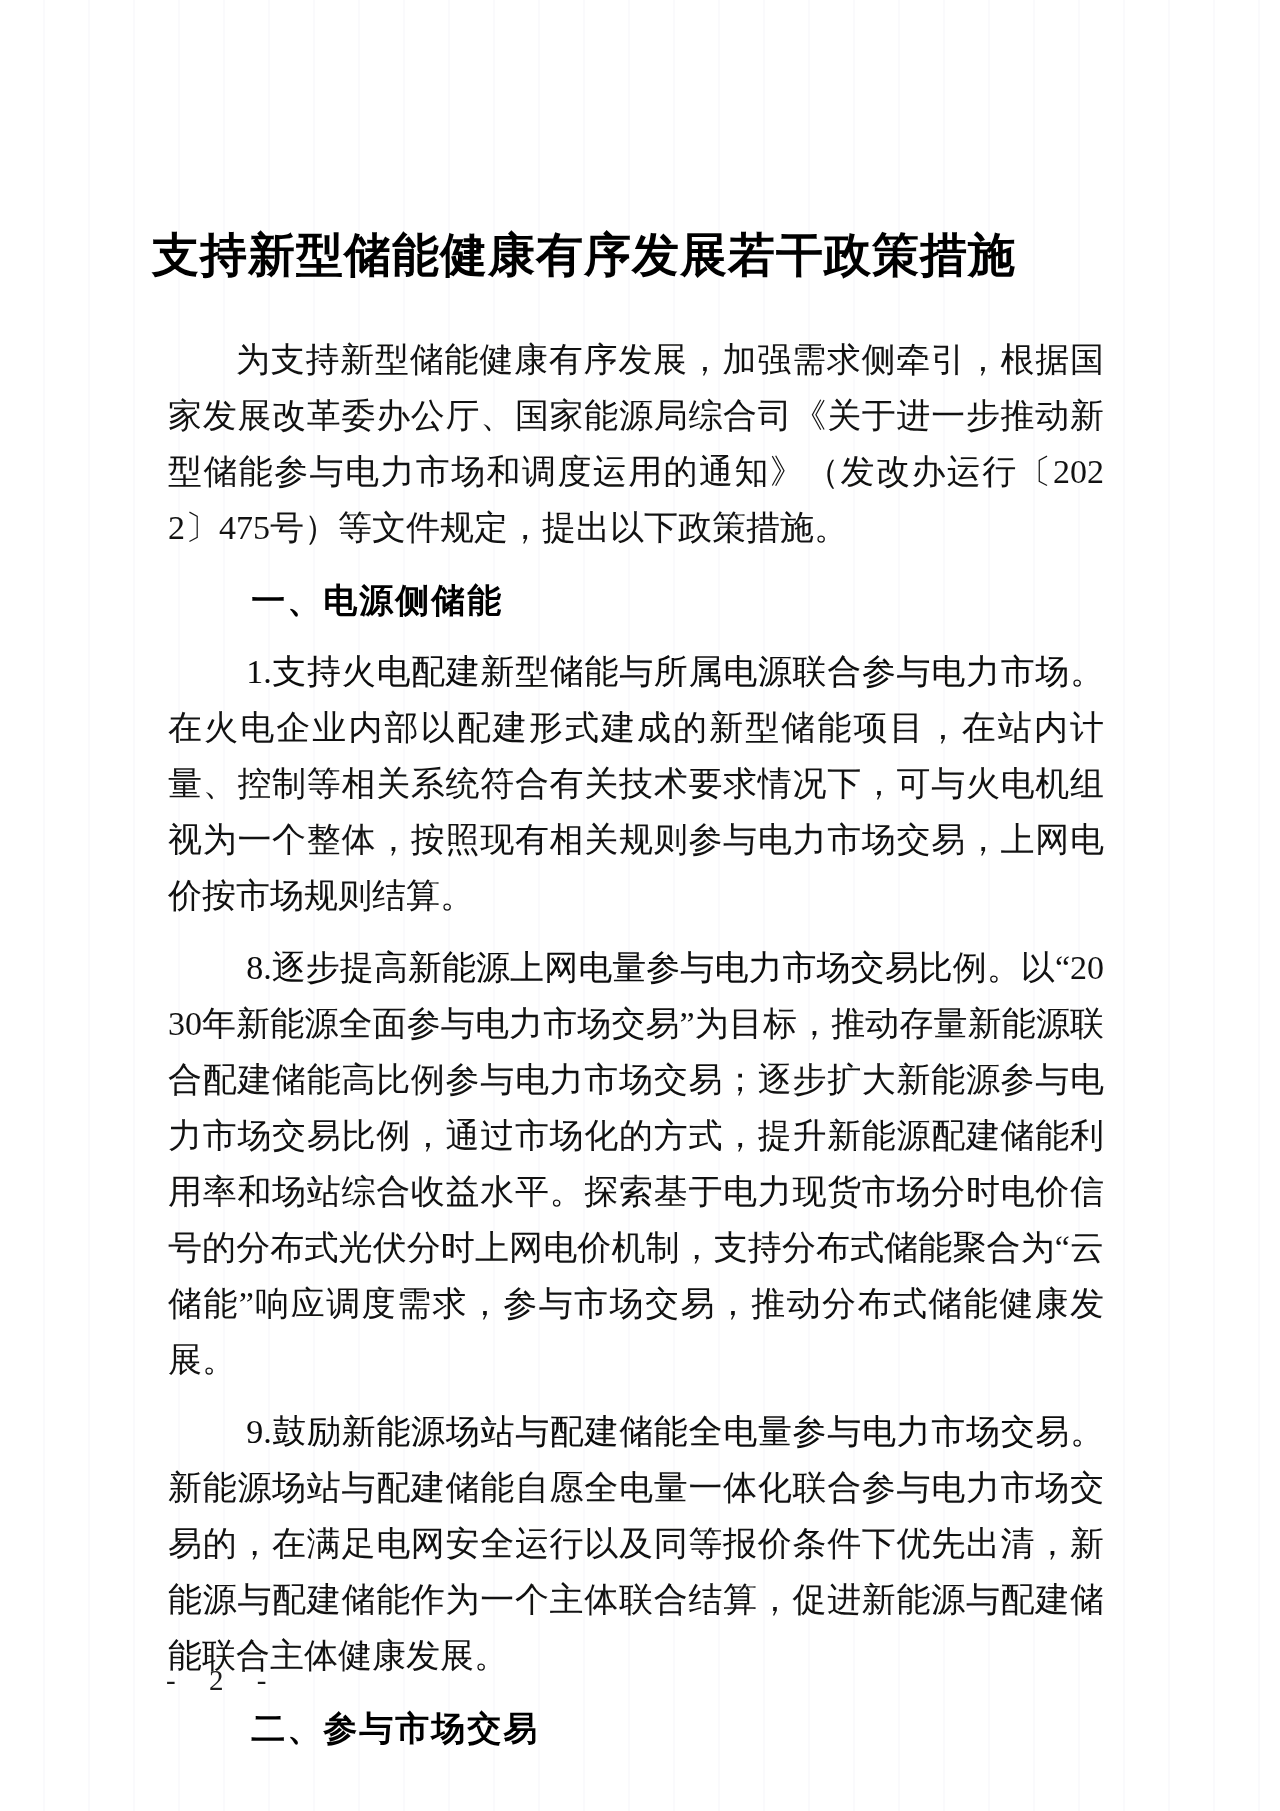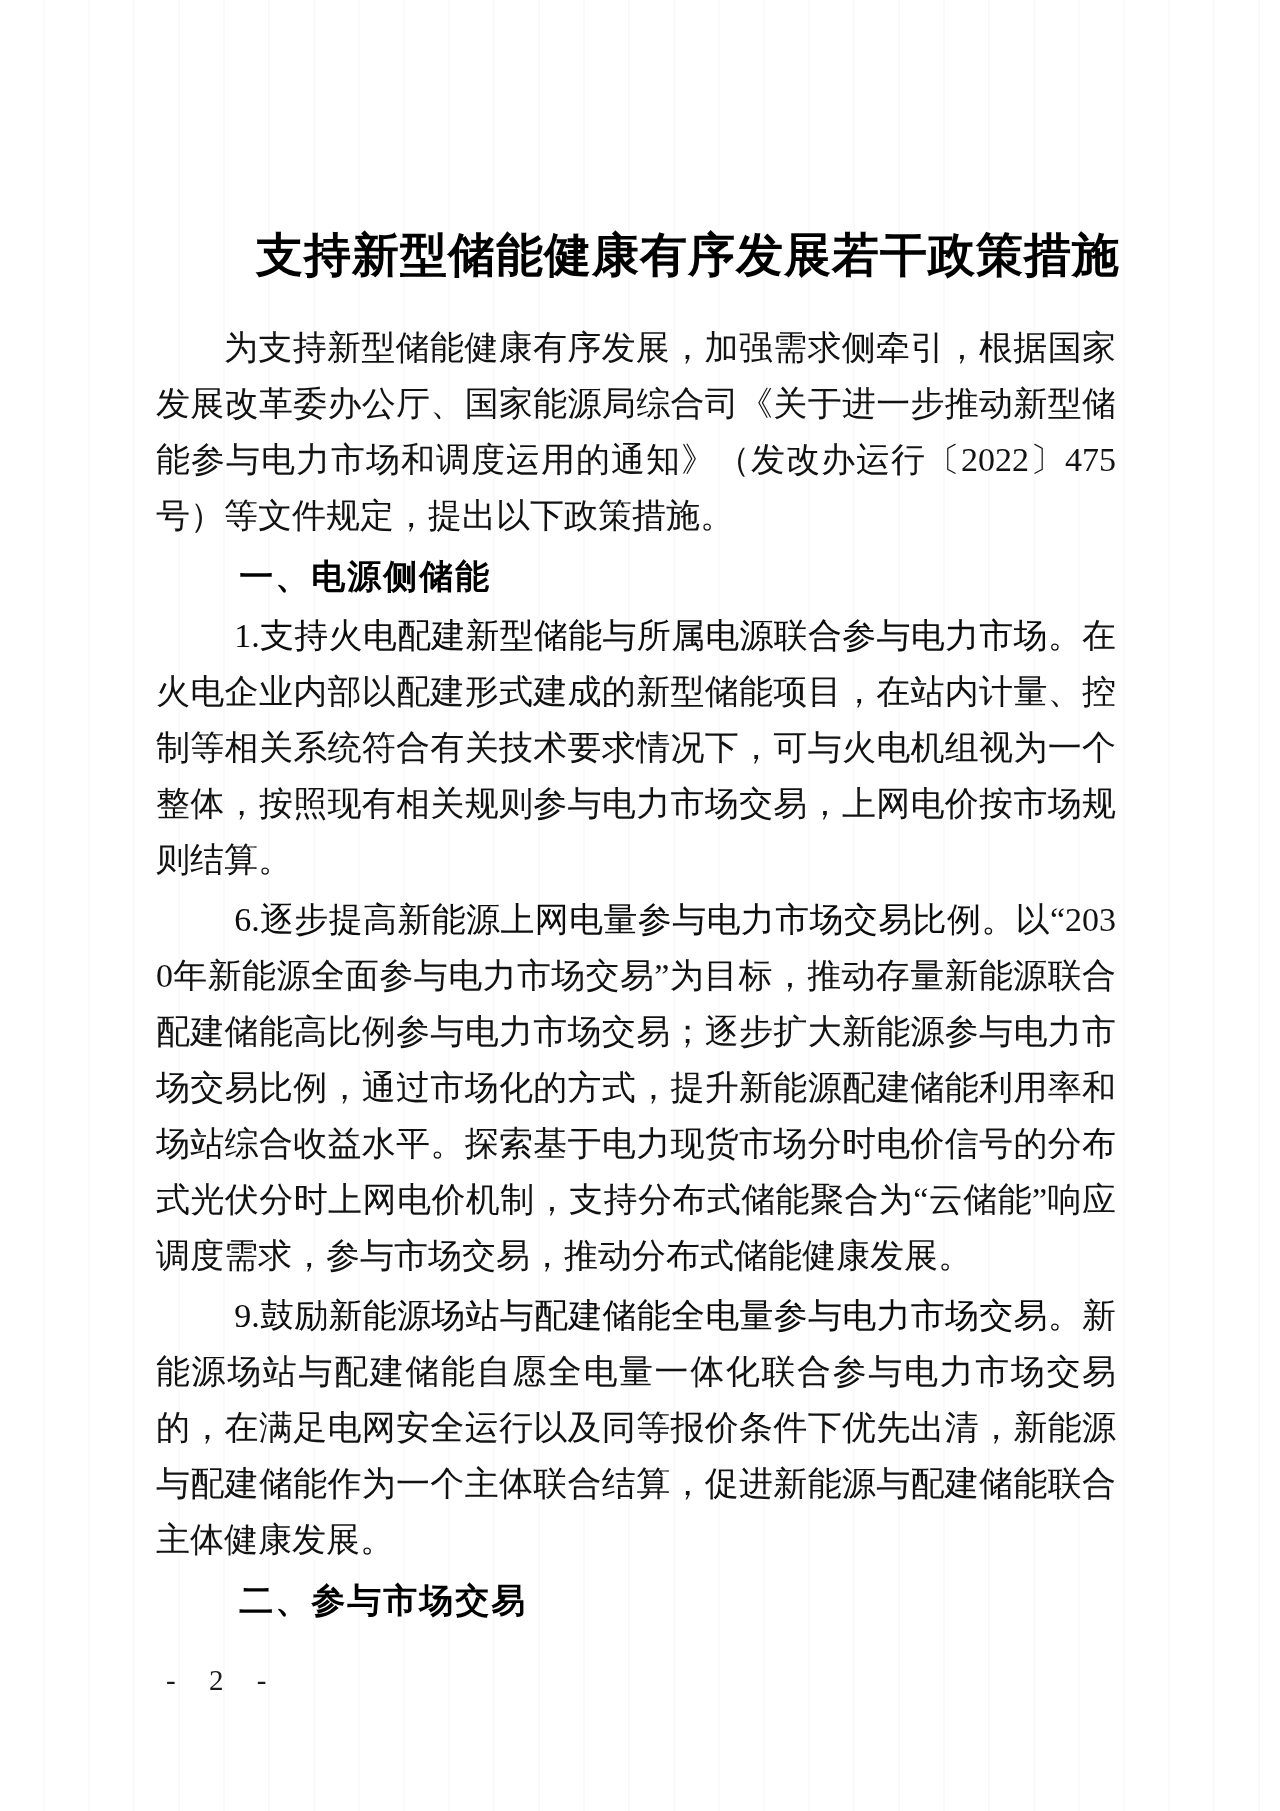--- a/index.html
+++ b/index.html
@@ -18,21 +18,21 @@
         #fafafc 43px, #fafafc 45px);
     background-color: #ffffff;
     color: #111111;
     overflow: hidden;
   }
   .doc-title {
     position: absolute;
     left: 152px;
     top: 196px;
     width: 968px;
-    text-align: right;
+    text-align: left;
     font-family: "Liberation Serif", "DejaVu Serif", serif;
     font-weight: 900;
     font-size: 47px;
     line-height: 56px;
     letter-spacing: 1px;
     color: #000000;
     white-space: nowrap;
   }
   .doc-body {
     position: absolute;
@@ -41,21 +41,21 @@
     width: 968px;
     font-family: "Liberation Serif", "DejaVu Serif", serif;
     font-size: 34px;
     line-height: 56px;
     text-align: justify;
     text-justify: inter-character;
     word-break: break-all;
     color: #121212;
   }
   .doc-body p {
-    margin: 4px;
+    margin: 16px;
     padding: 0;
   }
   .body-para {
     text-indent: 2em;
   }
   .item-para {
     text-indent: 2.3em;
   }
   .section-heading {
     text-indent: 2.45em;
@@ -84,20 +84,20 @@
 <body>
 
 <div class="page">
 
   <h1 class="doc-title">支持新型储能健康有序发展若干政策措施</h1>
 
   <div class="doc-body">
       <p class="body-para">为支持新型储能健康有序发展，加强需求侧牵引，根据国家发展改革委办公厅、国家能源局综合司《关于进一步推动新型储能参与电力市场和调度运用的通知》（发改办运行〔2022〕475号）等文件规定，提出以下政策措施。</p>
       <p class="section-heading">一、电源侧储能</p>
       <p class="body-para item-para"><span class="item-lead">1.支持火电配建新型储能与所属电源联合参与电力市场。</span>在火电企业内部以配建形式建成的新型储能项目，在站内计量、控制等相关系统符合有关技术要求情况下，可与火电机组视为一个整体，按照现有相关规则参与电力市场交易，上网电价按市场规则结算。</p>
-      <p class="body-para item-para"><span class="item-lead">6.逐步提高新能源上网电量参与电力市场交易比例。</span>以“2030年新能源全面参与电力市场交易”为目标，推动存量新能源联合配建储能高比例参与电力市场交易；逐步扩大新能源参与电力市场交易比例，通过市场化的方式，提升新能源配建储能利用率和场站综合收益水平。探索基于电力现货市场分时电价信号的分布式光伏分时上网电价机制，支持分布式储能聚合为“云储能”响应调度需求，参与市场交易，推动分布式储能健康发展。</p>
+      <p class="body-para item-para"><span class="item-lead">8.逐步提高新能源上网电量参与电力市场交易比例。</span>以“2030年新能源全面参与电力市场交易”为目标，推动存量新能源联合配建储能高比例参与电力市场交易；逐步扩大新能源参与电力市场交易比例，通过市场化的方式，提升新能源配建储能利用率和场站综合收益水平。探索基于电力现货市场分时电价信号的分布式光伏分时上网电价机制，支持分布式储能聚合为“云储能”响应调度需求，参与市场交易，推动分布式储能健康发展。</p>
       <p class="body-para item-para"><span class="item-lead">9.鼓励新能源场站与配建储能全电量参与电力市场交易。</span>新能源场站与配建储能自愿全电量一体化联合参与电力市场交易的，在满足电网安全运行以及同等报价条件下优先出清，新能源与配建储能作为一个主体联合结算，促进新能源与配建储能联合主体健康发展。</p>
       <p class="section-heading">二、参与市场交易</p>
     </div>
 
   <div class="page-number">- 2 -</div>
 
 </div>
 
 </body></html>

